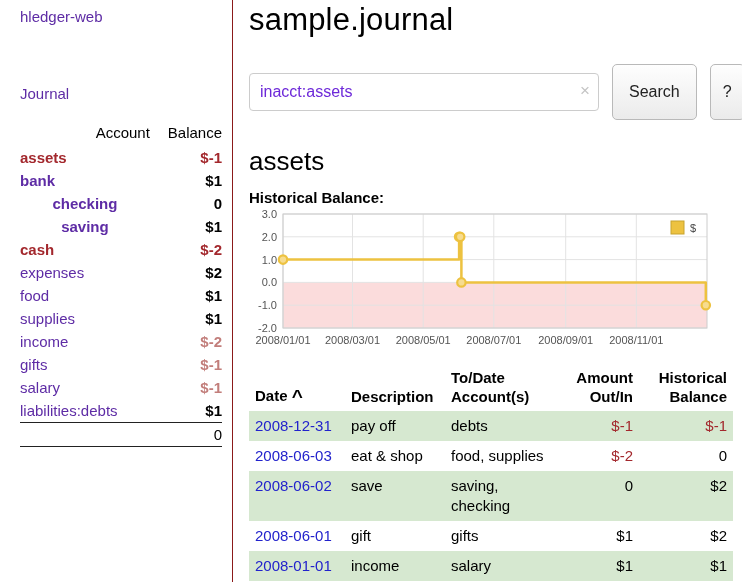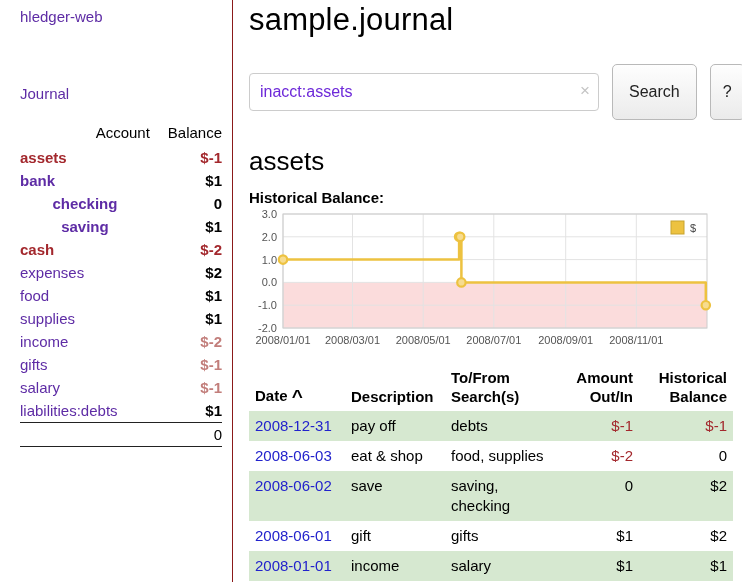--- a/index.html
+++ b/index.html
@@ -185,21 +185,21 @@
         </svg></div>
 
     <table class="register">
       <thead>
         <tr>
           <th class="c-date">
             <span>Date</span>
             <span class="sort">^</span>
           </th>
           <th class="c-desc">Description</th>
-          <th class="c-acct">To/From Search(s)</th>
+          <th class="c-acct">To/Date Account(s)</th>
           <th class="c-amt r">Amount Out/In</th>
           <th class="c-hist r">Historical Balance</th>
         </tr>
       </thead>
       <tbody id="txn-rows">
           <tr class="green">
             <td class="c-date"><a href="#" class="date-link">2008-12-31</a></td>
             <td class="c-desc">pay off</td>
             <td class="c-acct">debts</td>
             <td class="c-amt r neg">$-1</td>

